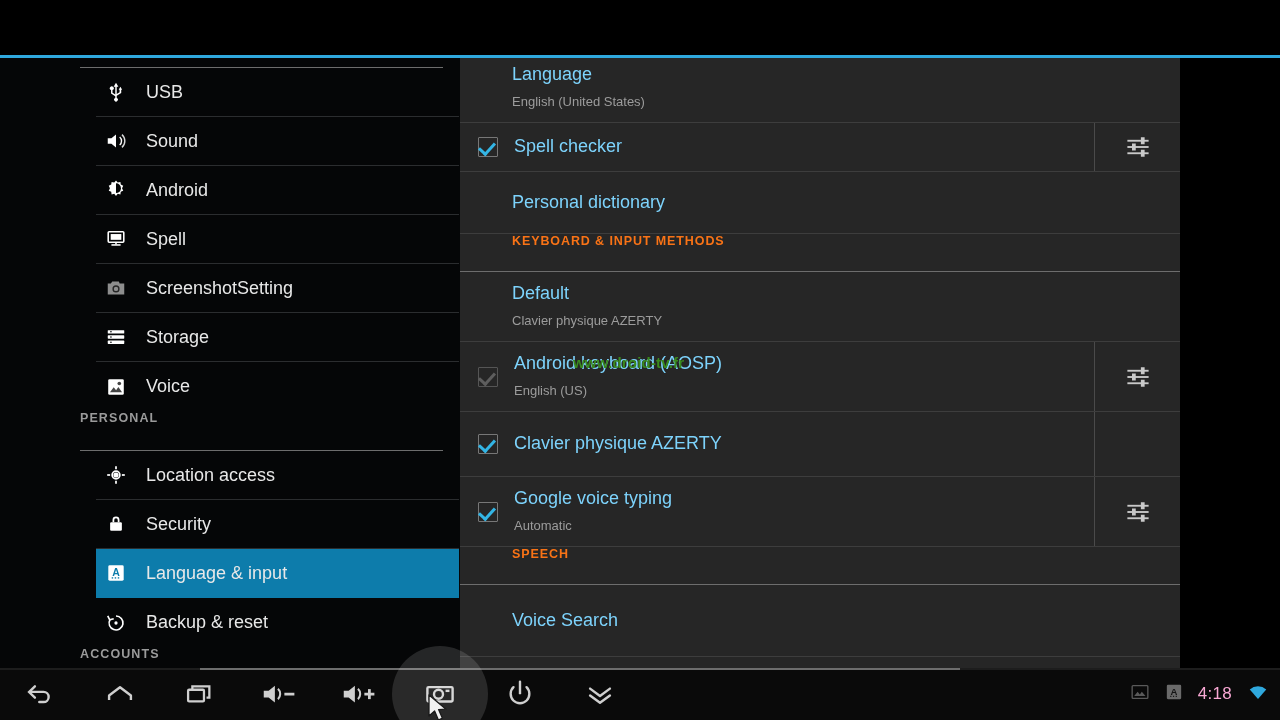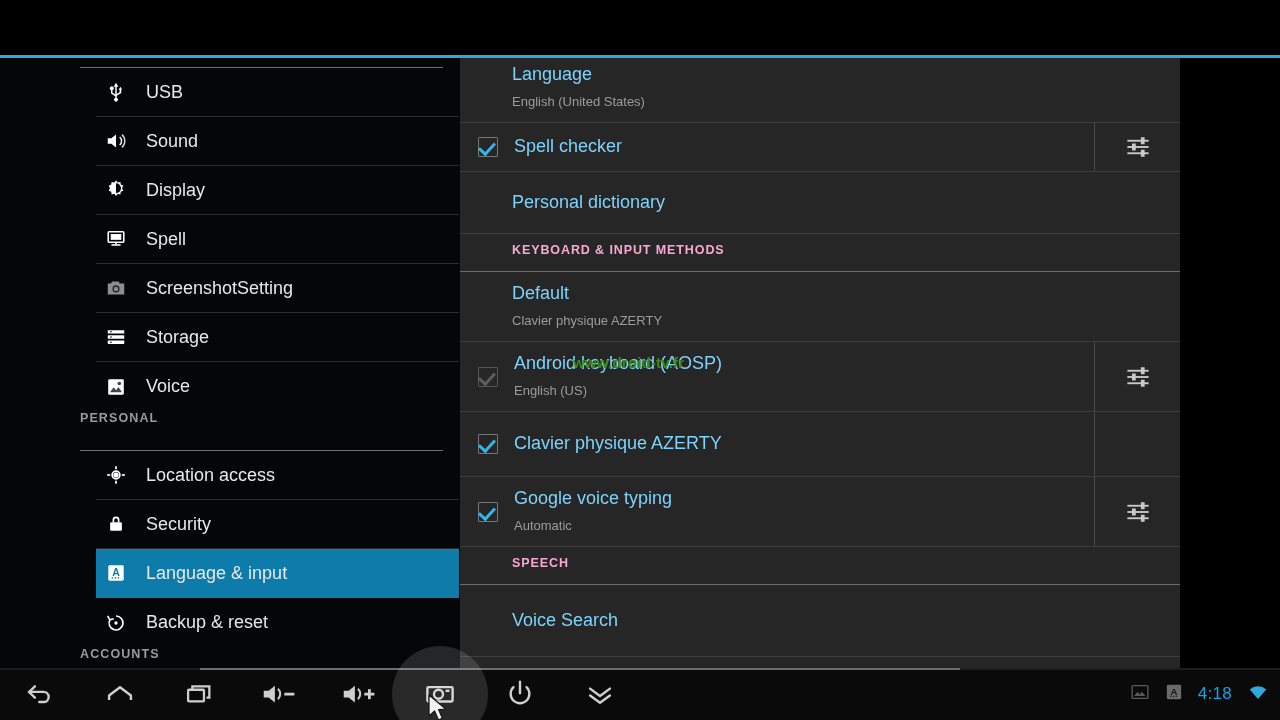--- a/index.html
+++ b/index.html
@@ -97,23 +97,23 @@
 
   .c-gear-wrap {
     width: 86px; flex: none; align-self: stretch;
     display: flex; align-items: center; justify-content: center;
     border-left: 1px solid #4a4a4a;
   }
   .c-gear-wrap.bar-only { border-left: 1px solid #4a4a4a; }
   .c-spacer { width: 86px; flex: none; }
 
   .c-header {
-    padding-left: 52px; height: 38px; display: flex; align-items: center;
+    padding-left: 52px; height: 38px; display: flex; align-items: flex-start;
     padding-bottom: 5px;
-    color: #f9a8d4; font-size: 12.5px; font-weight: bold; letter-spacing: .9px;
+    color: #f97316; font-size: 12.5px; font-weight: bold; letter-spacing: .9px;
     border-bottom: 1px solid #6d6d6d;
     margin-right: 0;
   }
 
   #watermark {
     position: absolute; left: 113px; top: 296px;
     color: #3a8a1e; font-size: 15px; font-weight: bold;
     letter-spacing: .2px; z-index: 5; pointer-events: none;
   }
 
@@ -138,21 +138,21 @@
     content: ""; position: absolute; left: 50%; top: 50%;
     width: 96px; height: 96px; margin-left: -48px; margin-top: -48px;
     border-radius: 50%; background: rgba(255,255,255,0.13);
   }
   .nav-btn svg { position: relative; z-index: 2; }
 
   #status-area {
     position: absolute; right: 10px; top: 0; height: 52px;
     display: flex; align-items: center; gap: 14px;
   }
-  #clock { color: #0ea5e9; font-size: 17px; letter-spacing: .3px; }
+  #clock { color: #f9a8d4; font-size: 17px; letter-spacing: .3px; }
 
   #cursor { position: absolute; left: 428px; top: 694px; z-index: 10; }
 </style>
 </head>
 <body>
 
 <div id="screen">
 
   <div id="titlebar-accent"></div>
 
@@ -183,21 +183,21 @@
           <span class="nav-label">Sound</span>
         </div>
 
         <div class="nav-row">
           <span class="nav-icon">
             <svg width="22" height="22" viewBox="0 0 24 24" fill="#fff">
               <path d="M12 1.5l1.9 2.3 2.9-.6.4 2.9 2.7 1.2-1.3 2.7 1.3 2.7-2.7 1.2-.4 2.9-2.9-.6L12 18.5l-1.9-2.3-2.9.6-.4-2.9-2.7-1.2L5.4 10 4.1 7.3l2.7-1.2.4-2.9 2.9.6L12 1.5z"></path>
               <path d="M12 4.6V15.4A5.4 5.4 0 0 0 12 4.6z" fill="#050607"></path>
             </svg>
           </span>
-          <span class="nav-label">Display</span>
+          <span class="nav-label">Android</span>
         </div>
 
         <div class="nav-row">
           <span class="nav-icon">
             <svg width="22" height="22" viewBox="0 0 24 24" fill="none" stroke="#fff" stroke-width="1.7">
               <rect x="3.5" y="4" width="17" height="11.5" rx="1"></rect>
               <rect x="6.2" y="6.6" width="11.6" height="6.3" fill="#fff" stroke="none"></rect>
               <line x1="12" y1="15.5" x2="12" y2="18"></line>
               <line x1="7" y1="18.5" x2="17" y2="18.5"></line>
             </svg>

